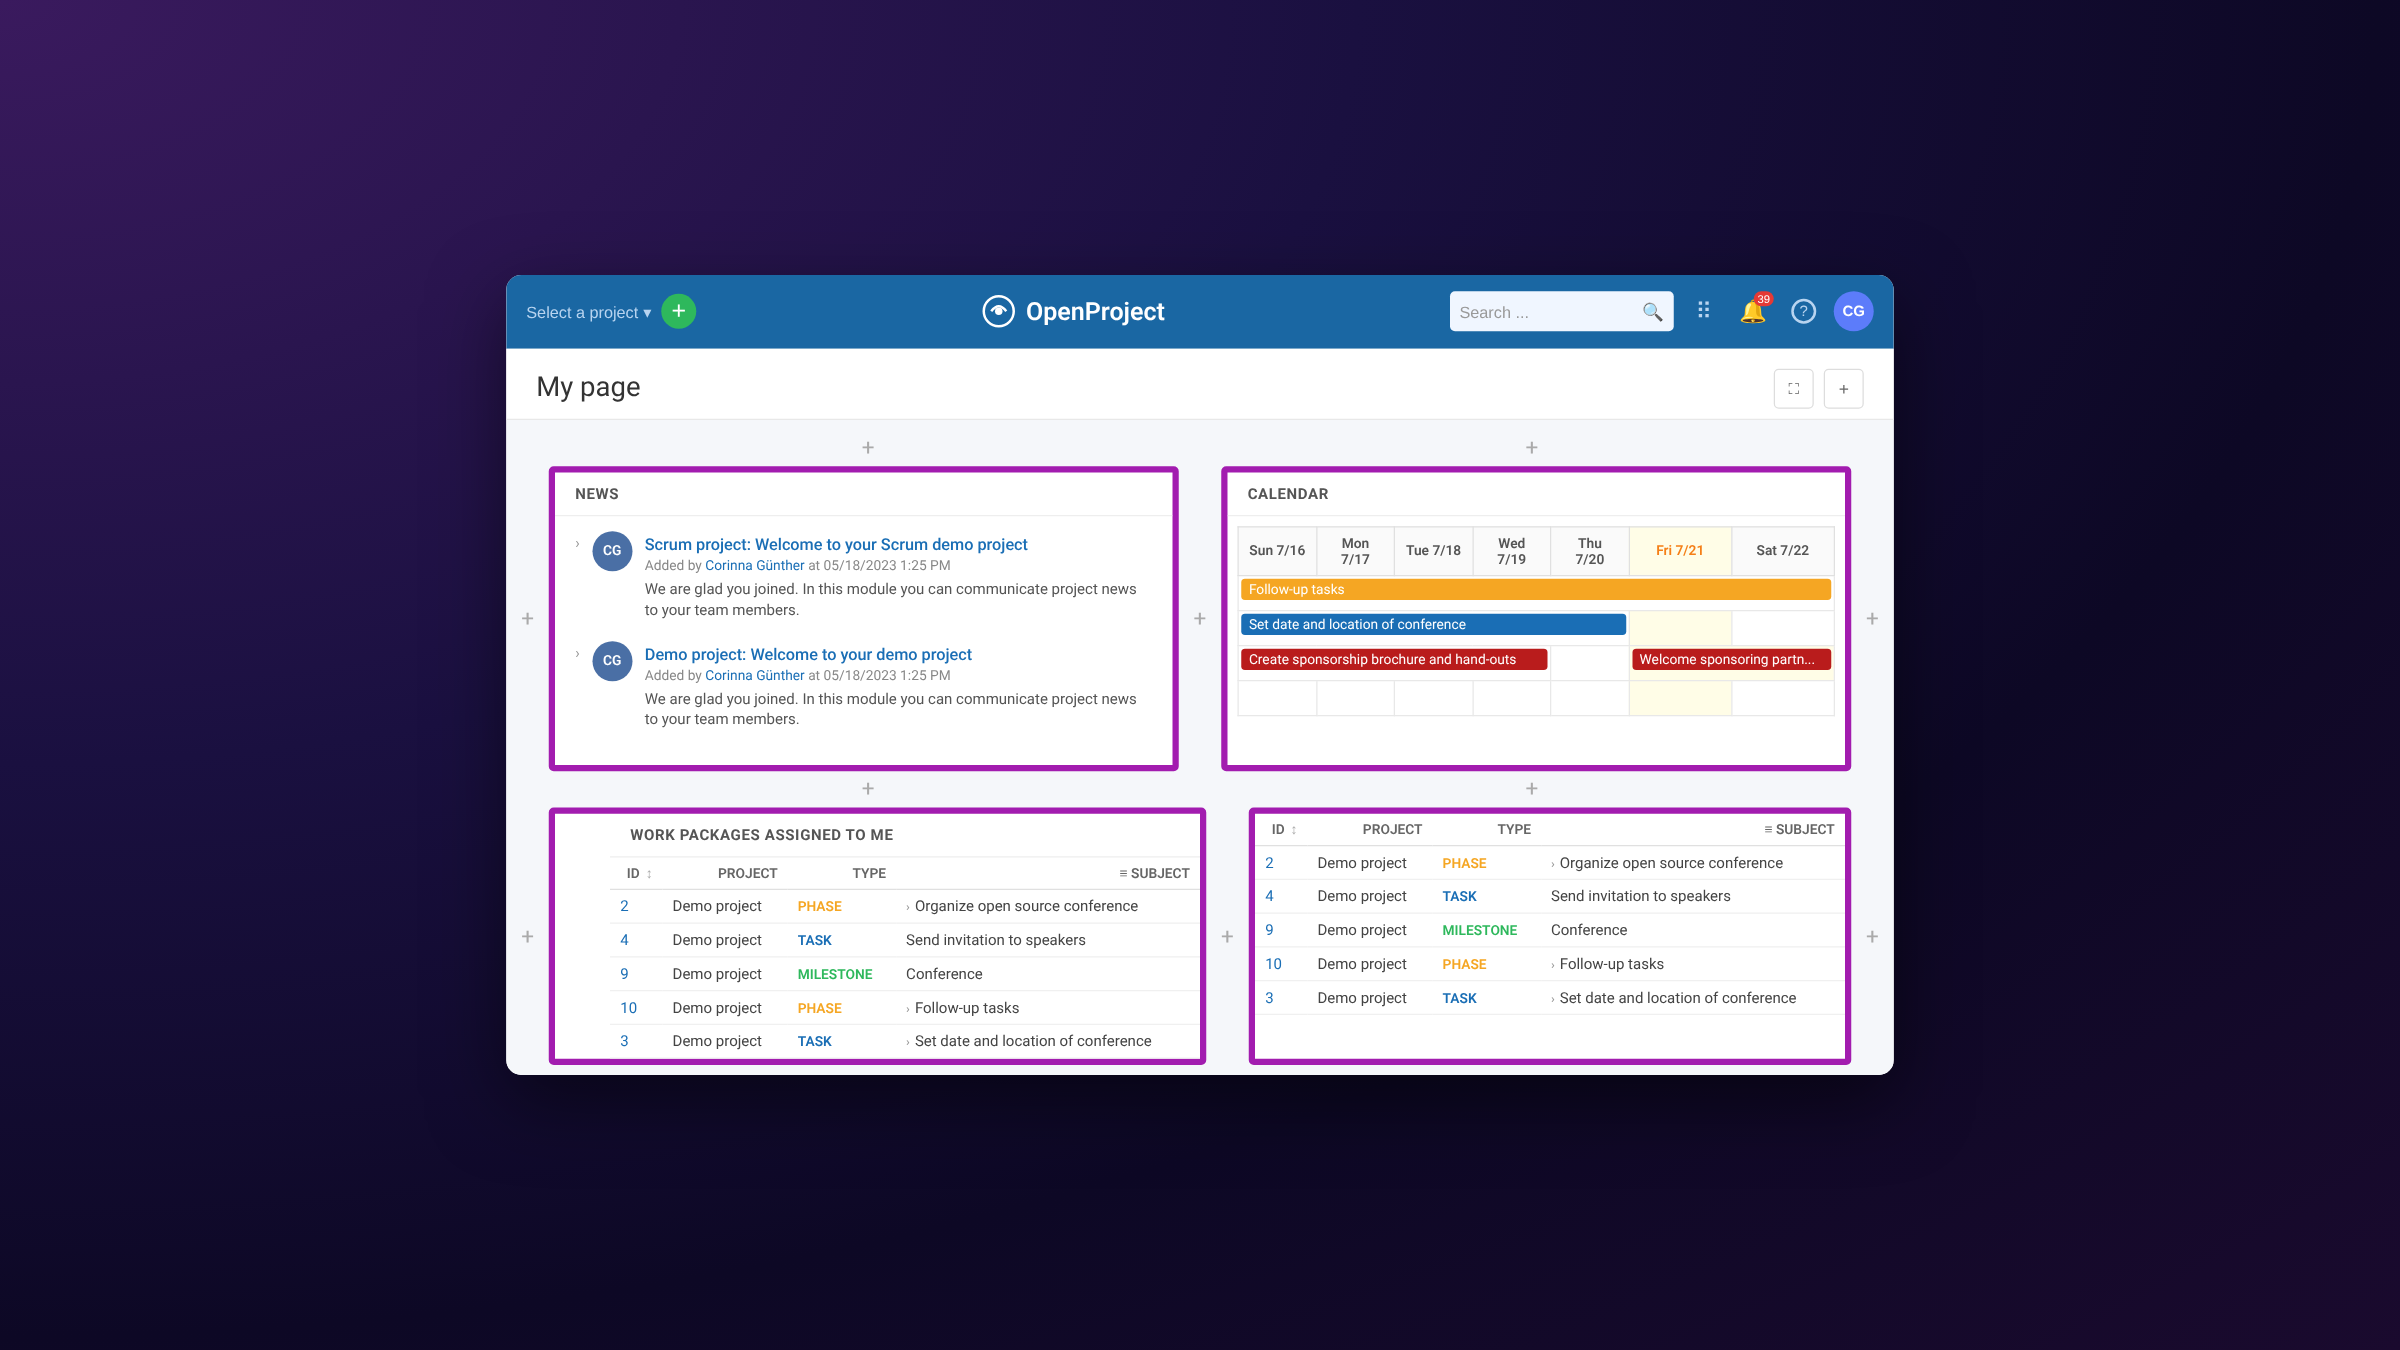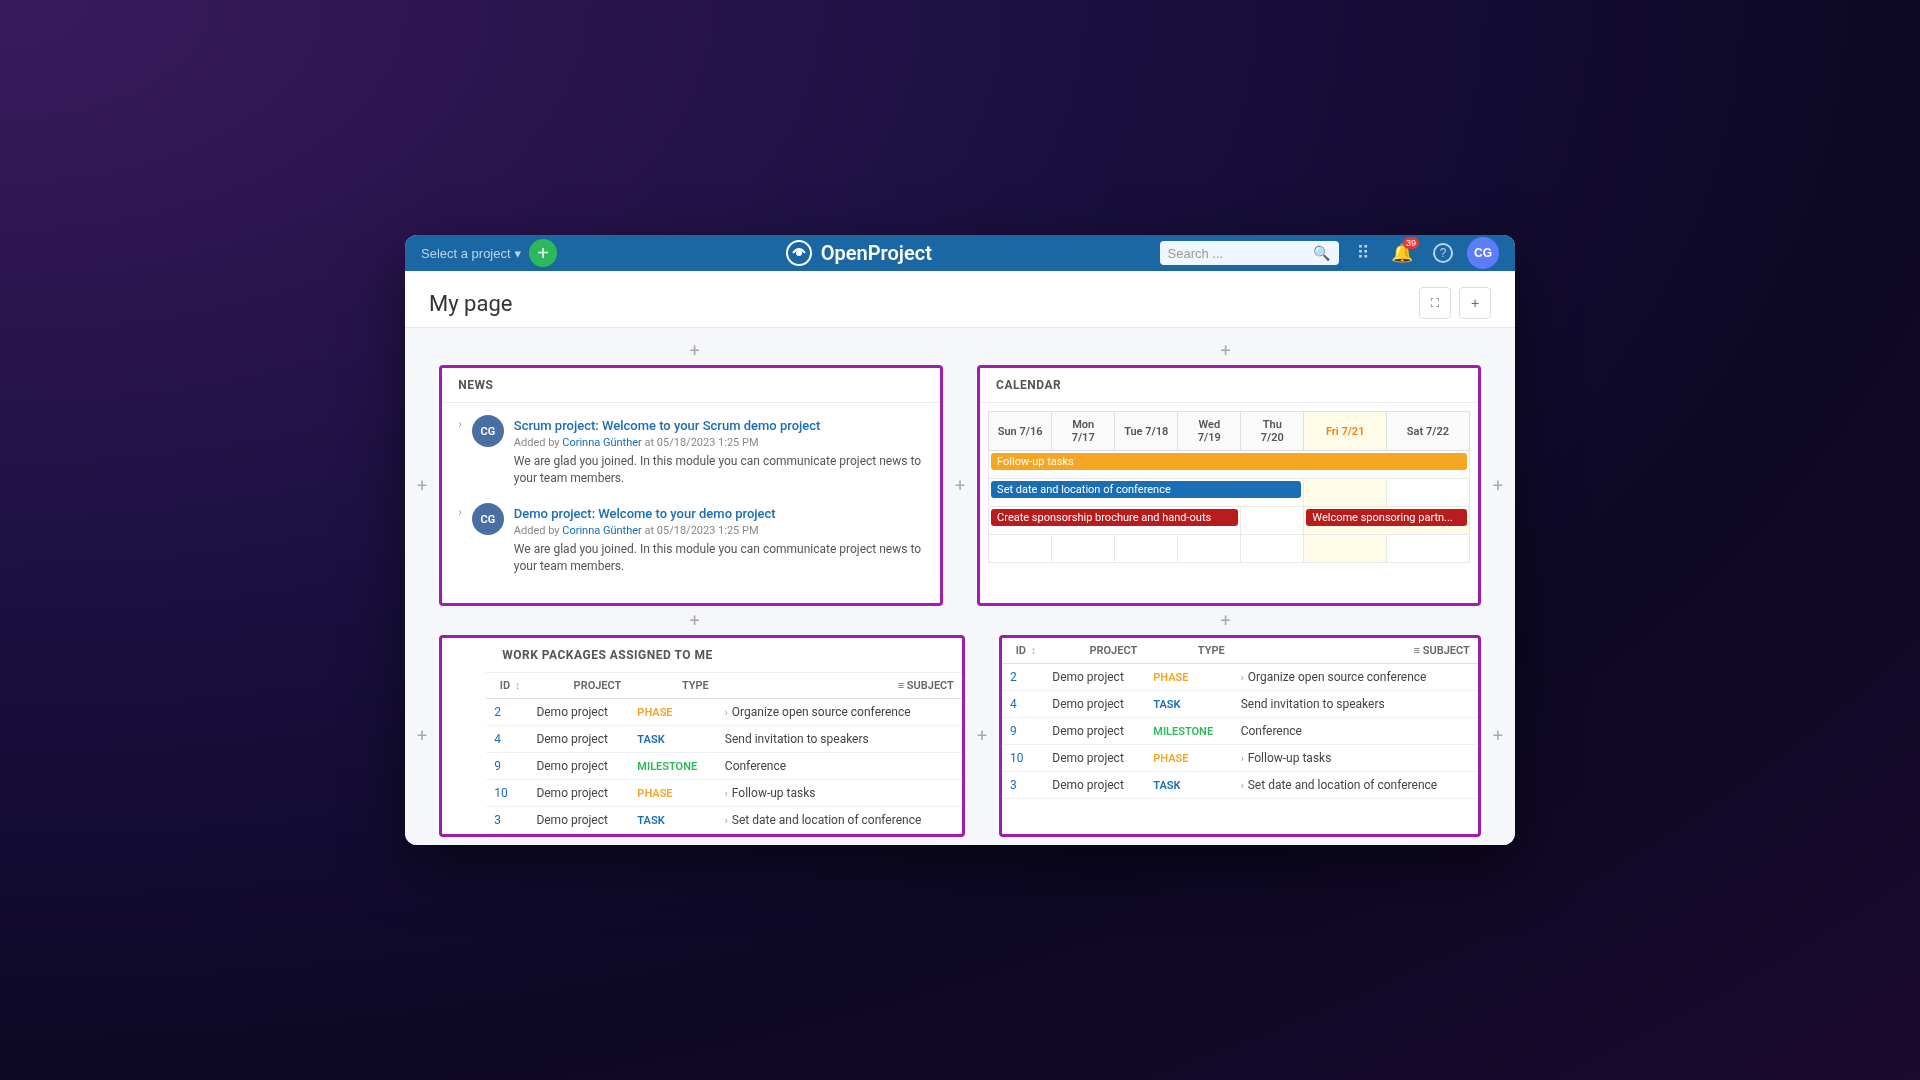--- a/index.html
+++ b/index.html
@@ -15,21 +15,21 @@
     .app-container {
       width: 1110px;
       background: #fff;
       border-radius: 12px;
       overflow: hidden;
       box-shadow: 0 20px 60px rgba(0,0,0,0.5);
     }
     
     .header {
       background: #1a67a3;
-      height: 36px;
+      height: 59px;
       display: flex;
       align-items: center;
       padding: 0 16px;
       gap: 12px;
     }
     .header-left {
       display: flex;
       align-items: center;
       gap: 8px;
     }
@@ -70,21 +70,20 @@
       color: white;
       font-size: 20px;
       font-weight: 600;
     }
     .logo-icon {
       width: 28px;
       height: 28px;
     }
     .header-right {
       display: flex;
-      align-items: center;
       gap: 8px;
     }
     .search-box {
       display: flex;
       align-items: center;
       background: #f0f6ff;
       border-radius: 4px;
       padding: 4px 8px;
       gap: 6px;
     }
@@ -167,21 +166,21 @@
     }
     
     .main-content {
       background: #f5f7fa;
       padding: 8px;
     }
     
     .widget-card {
       background: white;
       border-radius: 4px;
-      border: 3px solid #a21caf;
+      border: 5px solid #a21caf;
       overflow: hidden;
     }
     .widget-header {
       padding: 10px 16px;
       font-size: 12px;
       font-weight: 700;
       color: #555;
       letter-spacing: 0.5px;
       text-transform: uppercase;
       border-bottom: 1px solid #eee;

